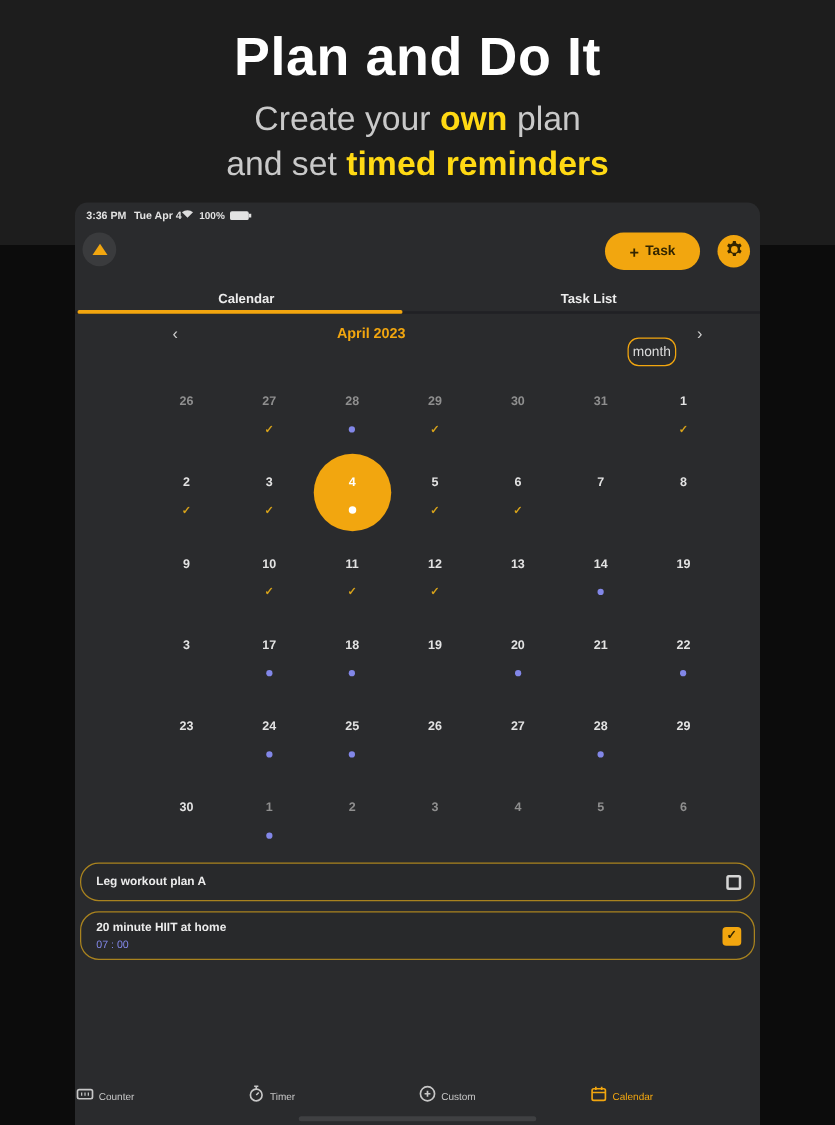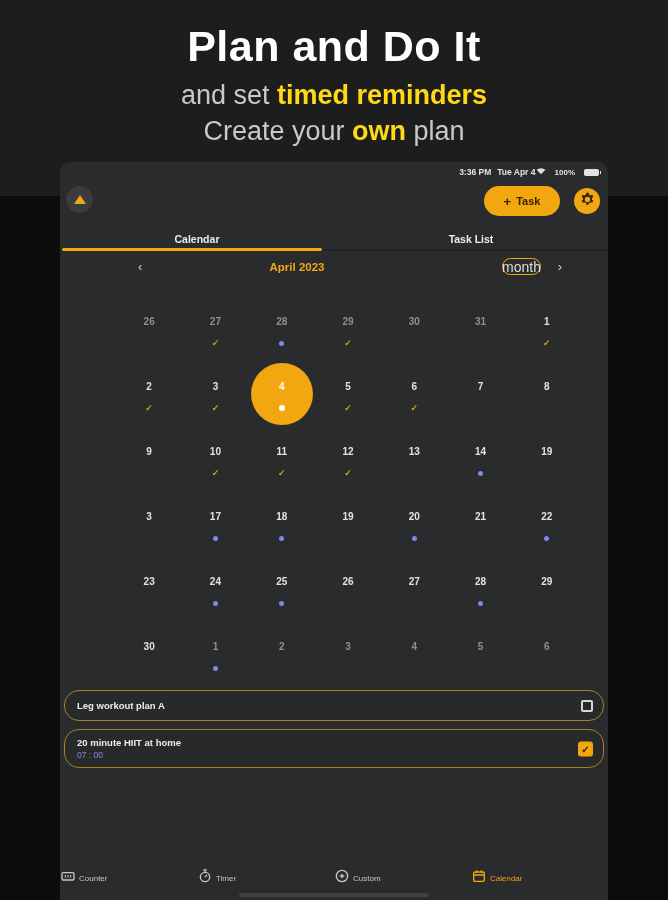--- a/index.html
+++ b/index.html
@@ -11,42 +11,42 @@
   
   .hero{position:absolute;top:0;left:0;width:668px;height:196px;background:#1d1d1d;text-align:center}
   .hero h1{padding-top:22px;font-size:43px;font-weight:800;color:#fff;letter-spacing:.5px}
   .hero .sub{font-size:27px;color:#c9c9c9;line-height:36px;font-weight:500;margin-top:6px}
   .hero .sub+.sub{margin-top:0}
   .hero .em{color:var(--hero-yellow);font-weight:700}
 
   
   .phone{position:absolute;left:60px;top:162px;width:548px;height:738px;background:#2a2b2d;border-radius:10px 10px 0 0;overflow:hidden}
 
-  .statusbar{position:absolute;top:3px;left:0;width:100%;height:14px;padding:0 9px;display:flex;justify-content:flex-end;align-items:center;font-size:8.5px;color:#e3e3e3;font-weight:700}
+  .statusbar{position:absolute;top:3px;left:0;width:100%;height:14px;padding:0 9px;display:flex;justify-content:flex-start;align-items:center;font-size:8.5px;color:#e3e3e3;font-weight:700}
   .sb-left{display:flex;gap:6px}
-  .sb-right{display:flex;align-items:center;gap:9px}
+  .sb-right{display:flex;align-items:center;gap:4px}
   .battery{width:15px;height:7px;border:1px solid #e3e3e3;border-radius:1.5px;background:#e3e3e3;position:relative}
   .battery:after{content:"";position:absolute;right:-3px;top:1px;width:1.5px;height:3px;background:#e3e3e3}
 
   .appheader{position:absolute;top:22px;left:0;width:100%;height:34px}
   .premium-btn{position:absolute;left:6px;top:2px;width:27px;height:27px;border-radius:50%;background:#3a3b3d;border:none;display:flex;align-items:center;justify-content:center;cursor:pointer}
   .tri{width:0;height:0;border-left:6px solid transparent;border-right:6px solid transparent;border-bottom:9px solid var(--accent)}
   .task-btn{position:absolute;right:48px;top:2px;width:76px;height:30px;border-radius:15px;background:var(--accent);border:none;color:#332500;font-size:11px;font-weight:700;display:flex;align-items:center;justify-content:center;gap:5px;cursor:pointer}
   .task-btn .plus{font-size:13px;font-weight:800}
   .gear-btn{position:absolute;right:8px;top:4px;width:26px;height:26px;border-radius:50%;background:var(--accent);border:none;display:flex;align-items:center;justify-content:center;cursor:pointer}
   .gear-btn svg{width:17px;height:17px}
 
   .tabs{position:absolute;top:62px;left:0;width:100%;height:27px;display:flex;border-bottom:2px solid #202124}
   .tab{flex:1;text-align:center;font-size:10.5px;font-weight:700;color:#ececec;padding-top:9px;position:relative;cursor:pointer}
   .tab.active:after{content:"";position:absolute;left:2px;right:12px;bottom:-2px;height:3px;background:var(--accent);border-radius:2px}
 
   .cal-nav{position:absolute;top:96px;left:0;width:100%;height:20px}
   .nav-prev{position:absolute;left:78px;top:1px;font-size:13px;color:#cfcfcf;line-height:16px;cursor:pointer;background:none;border:none}
   .cal-title{position:absolute;left:0;right:74px;top:3px;text-align:center;font-size:11.5px;font-weight:700;color:var(--accent)}
-  .view-pill{position:absolute;right:67px;top:0;width:39px;height:17px;border:1px solid var(--accent);border-radius:9px;font-size:14px;color:#ddd;background:none;display:flex;align-items:center;justify-content:center;cursor:pointer}
+  .view-pill{position:absolute;right:67px;top:12px;width:39px;height:23px;border:1px solid var(--accent);border-radius:9px;font-size:11px;color:#ddd;background:none;display:flex;align-items:center;justify-content:center;cursor:pointer}
   .nav-next{position:absolute;right:46px;top:1px;font-size:13px;color:#cfcfcf;line-height:16px;cursor:pointer;background:none;border:none}
 
   .weekdays{position:absolute;top:118px;left:44px;width:464px;display:grid;grid-template-columns:repeat(7,1fr);text-align:center;font-size:9px;color:#cfcfcf;font-weight:600}
   .wd.weekend{color:var(--accent)}
 
   .grid{position:absolute;top:138px;left:56px;width:464px;display:grid;grid-template-columns:repeat(7,1fr);grid-auto-rows:65px}
   .cell{position:relative;text-align:center;padding-top:16px;cursor:pointer}
   .sel{position:absolute;left:50%;top:29px;transform:translate(-50%,-50%);width:62px;height:62px;border-radius:50%;background:var(--accent)}
   .num{position:relative;font-size:10px;color:#e3e3e3;font-weight:600}
   .num.dim{color:#8f8f8f}
@@ -72,22 +72,22 @@
   .nav-item.active{color:var(--accent)}
   .home-indicator{position:absolute;left:50%;transform:translateX(-50%);bottom:3px;width:190px;height:4px;border-radius:2px;background:#3f4042}
 </style>
 </head>
 <body style="--accent: #f2a60f; --hero-yellow: #ffd913; --dot: #8287e8; --card-border: #a9831f; --time-text: #8287e8;">
 
 <div class="canvas">
 
   <header class="hero">
     <h1>Plan and Do It</h1>
+    <p class="sub"><span>Create your </span><span class="em">own</span><span> plan</span></p>
     <p class="sub"><span>and set </span><span class="em">timed reminders</span></p>
-    <p class="sub"><span>Create your </span><span class="em">own</span><span> plan</span></p>
   </header>
 
   <div class="phone">
 
     <div class="statusbar">
       <span class="sb-left">
         <span>3:36 PM</span>
         <span>Tue Apr 4</span>
       </span>
       <span class="sb-right">

